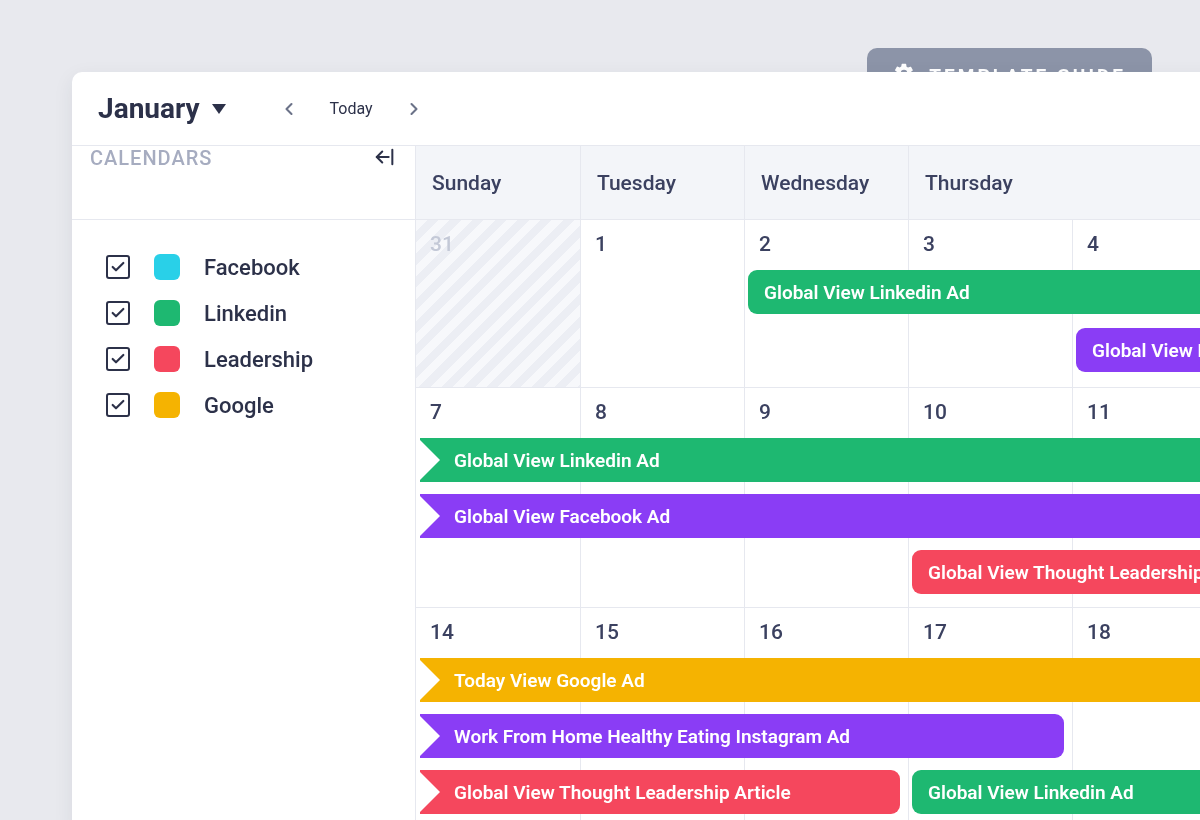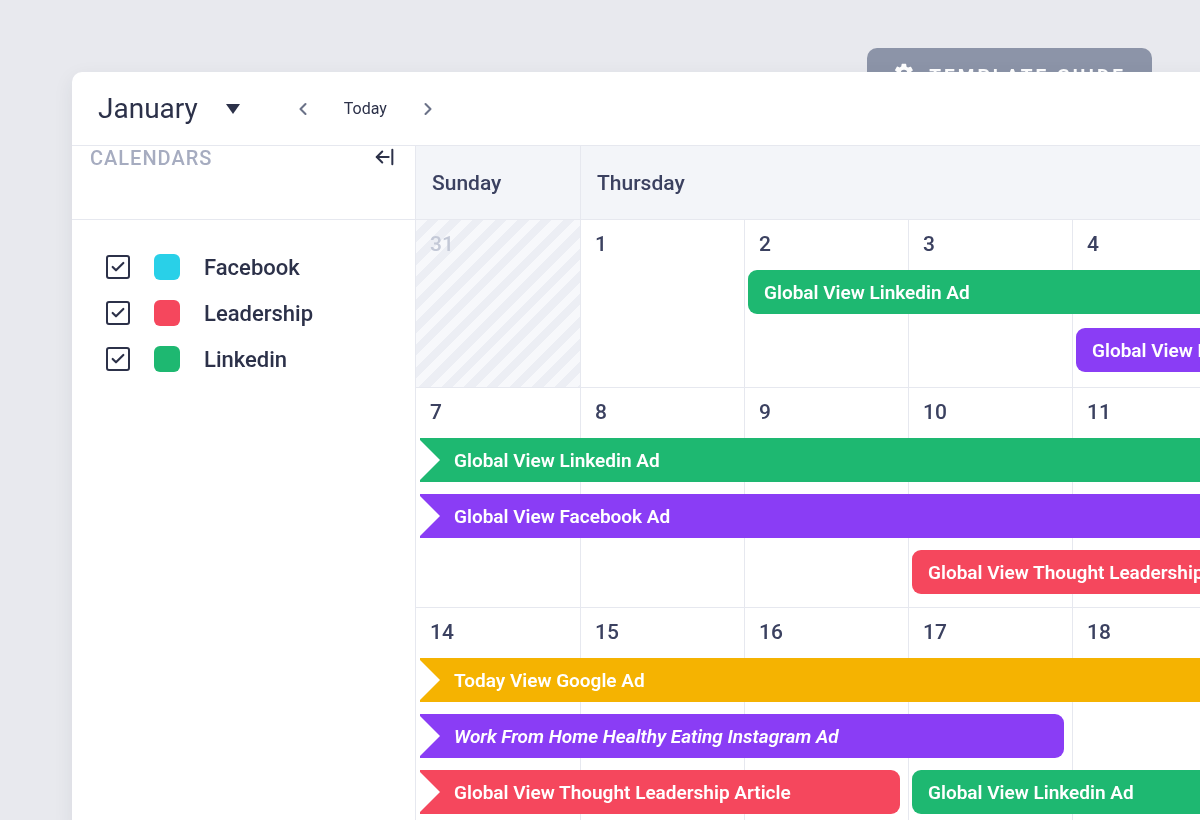--- a/index.html
+++ b/index.html
@@ -43,23 +43,23 @@
     display: flex;
     align-items: center;
     gap: 20px;
     height: 74px;
     padding: 0 26px;
     border-bottom: 1px solid #e6e8ef;
   }
   .month-select {
     display: flex;
     align-items: center;
-    gap: 28px;
+    gap: 12px;
     font-size: 28px;
-    font-weight: 400;
+    font-weight: 700;
     color: #2c3149;
     cursor: pointer;
     justify-content: center;
   }
   .caret-down {
     width: 0; height: 0;
     border-left: 7px solid transparent;
     border-right: 7px solid transparent;
     border-top: 10px solid #2c3149;
   }
@@ -266,38 +266,49 @@
             </span>
             <span class="swatch" style="background:#29d0e8"></span>
             <span>Facebook</span>
           </div>
           <div class="cal-item">
             <span class="chk">
               <svg viewBox="0 0 24 24" fill="none" stroke="#2c3149" stroke-width="3.2" stroke-linecap="round" stroke-linejoin="round">
                 <polyline points="20 6 9 17 4 12"></polyline>
               </svg>
             </span>
-            <span class="swatch" style="background:#f5475d"></span>
-            <span>Leadership</span>
+            <span class="swatch" style="background:#1eb871"></span>
+            <span>Linkedin</span>
           </div>
           <div class="cal-item">
             <span class="chk">
               <svg viewBox="0 0 24 24" fill="none" stroke="#2c3149" stroke-width="3.2" stroke-linecap="round" stroke-linejoin="round">
                 <polyline points="20 6 9 17 4 12"></polyline>
               </svg>
             </span>
-            <span class="swatch" style="background:#1eb871"></span>
-            <span>Linkedin</span>
+            <span class="swatch" style="background:#f5475d"></span>
+            <span>Leadership</span>
+          </div>
+          <div class="cal-item">
+            <span class="chk">
+              <svg viewBox="0 0 24 24" fill="none" stroke="#2c3149" stroke-width="3.2" stroke-linecap="round" stroke-linejoin="round">
+                <polyline points="20 6 9 17 4 12"></polyline>
+              </svg>
+            </span>
+            <span class="swatch" style="background:#f5b301"></span>
+            <span>Google</span>
           </div>
         </div>
     </div>
 
     <div class="grid">
       <div class="dayhead" id="dayhead">
           <div>Sunday</div>
+          <div>Tuesday</div>
+          <div>Wednesday</div>
           <div>Thursday</div>
         </div>
 
       <div class="weekwrap w1" id="week0">
         <div class="weekcells" id="cells0">
             <div class="cell dim hatch">31</div>
             <div class="cell">1</div>
             <div class="cell">2</div>
             <div class="cell">3</div>
             <div class="cell">4</div>
@@ -331,21 +342,21 @@
         <div class="weekcells" id="cells2">
             <div class="cell">14</div>
             <div class="cell">15</div>
             <div class="cell">16</div>
             <div class="cell">17</div>
             <div class="cell">18</div>
           </div>
       <div class="ev c-yellow openR arrowL" style="left: 4px; width: 816px; top: 50px;">
             <span>Today View Google Ad</span>
           </div>
-          <div class="ev c-purple arrowL" style="left: 4px; width: 644px; top: 106px; font-style: italic;">
+          <div class="ev c-purple arrowL" style="left: 4px; width: 644px; top: 106px;">
             <span>Work From Home Healthy Eating Instagram Ad</span>
           </div>
           <div class="ev c-red arrowL" style="left: 4px; width: 480px; top: 162px;">
             <span>Global View Thought Leadership Article</span>
           </div>
           <div class="ev c-green openR" style="left: 496px; width: 324px; top: 162px;">
             <span>Global View Linkedin Ad</span>
           </div>
         </div>
     </div>

